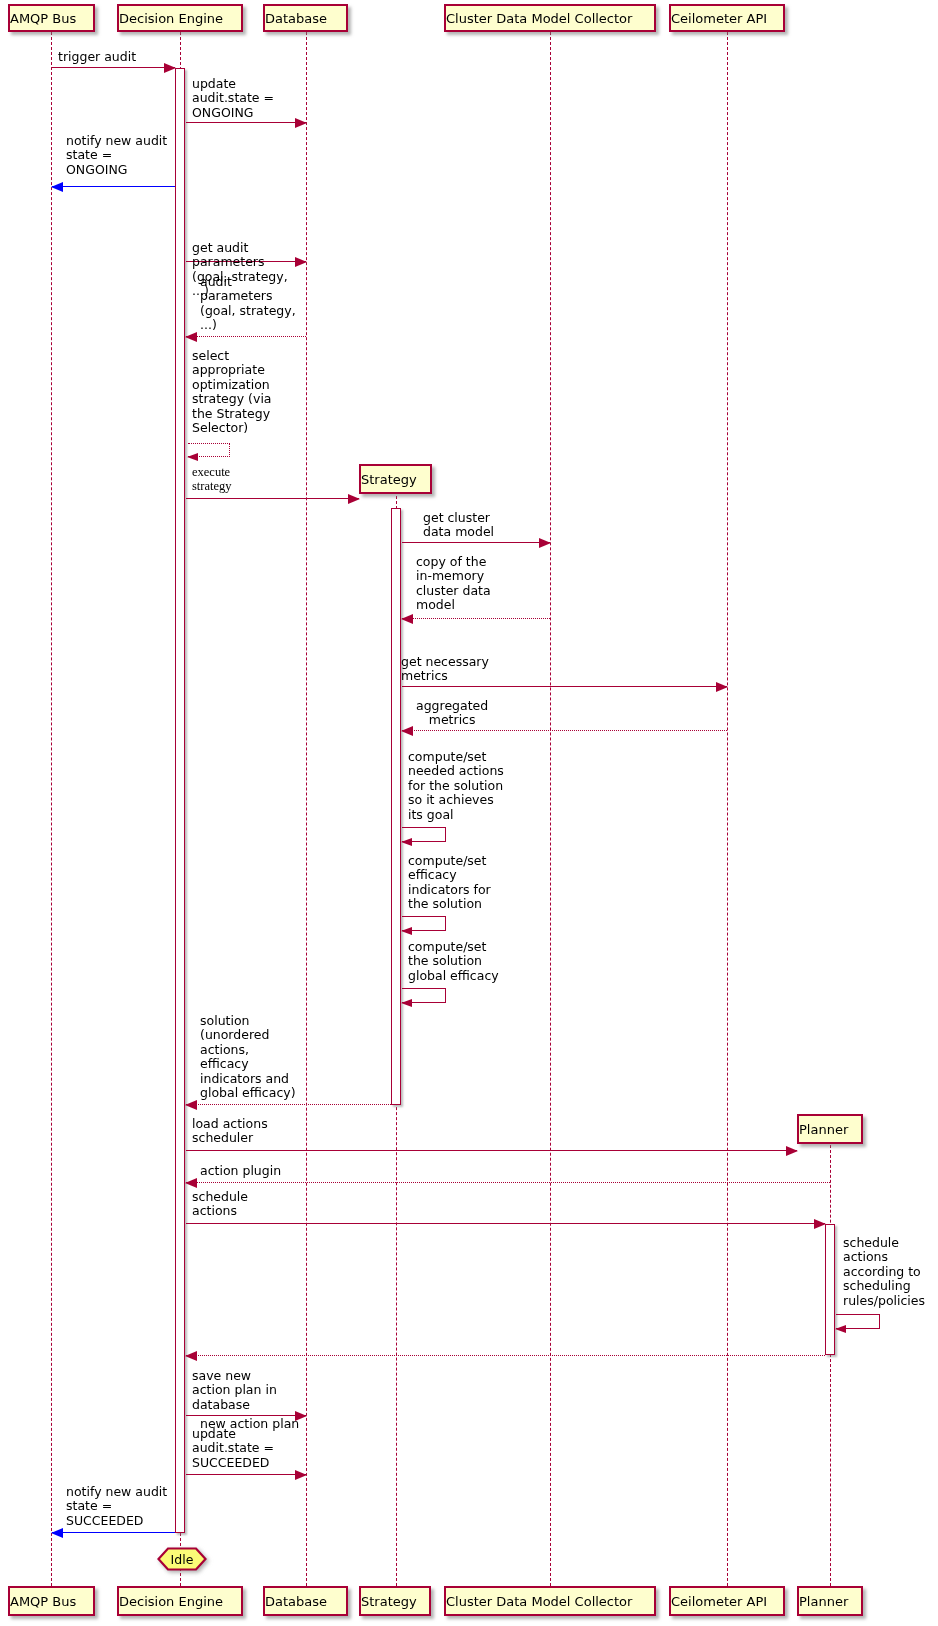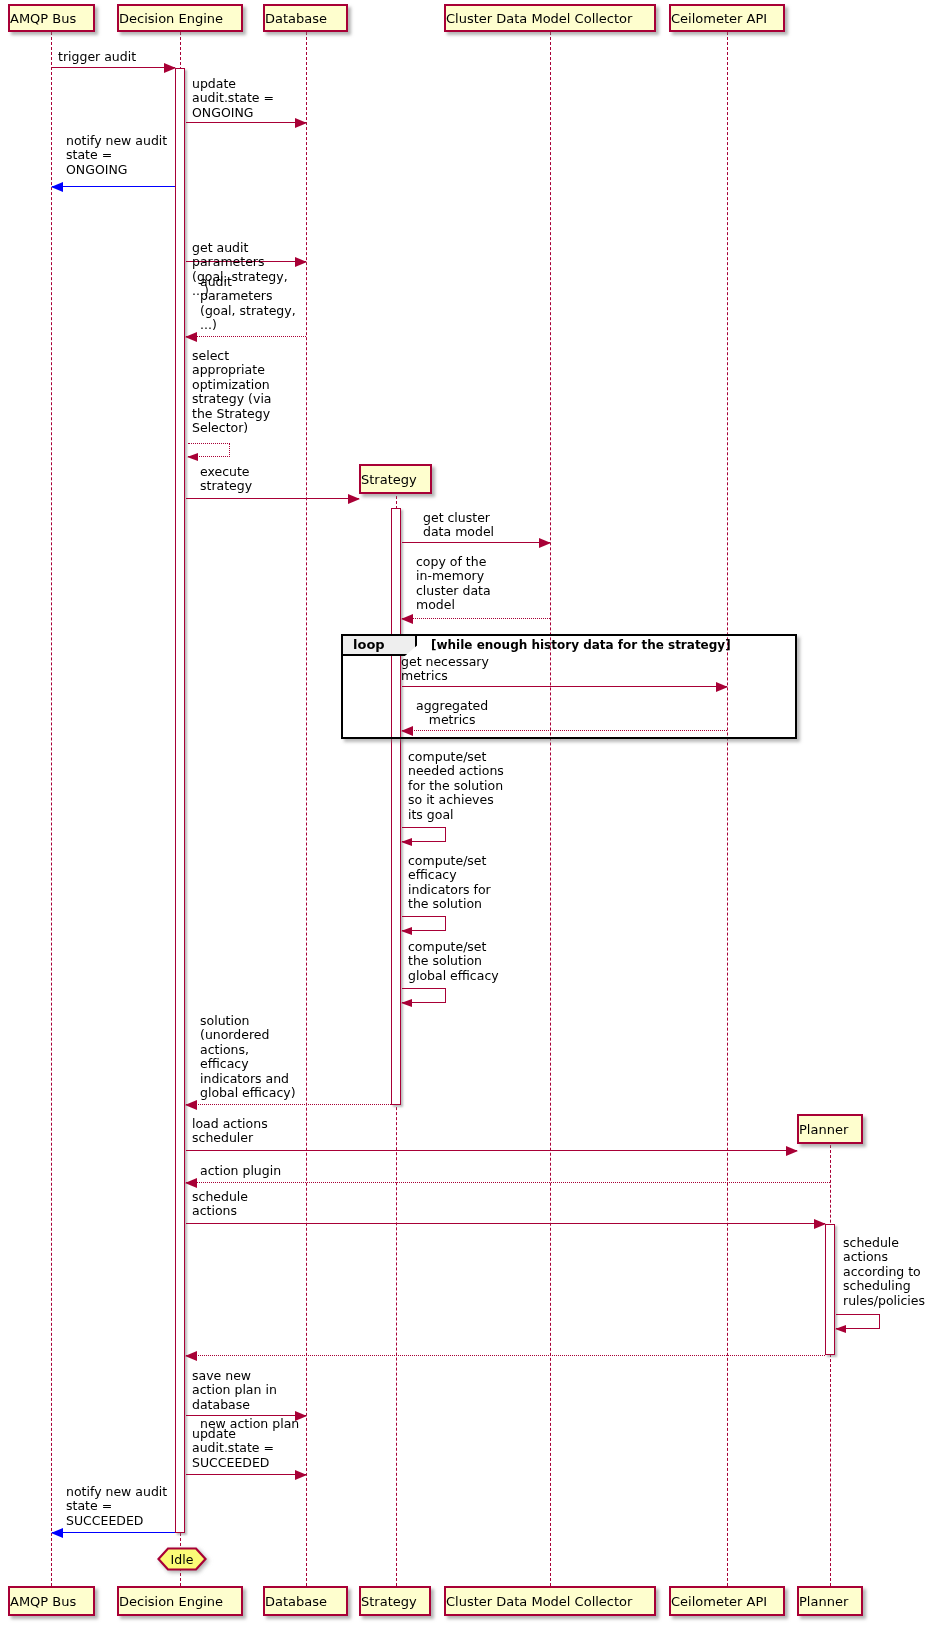--- a/index.html
+++ b/index.html
@@ -71,24 +71,20 @@
   <div class="lifeline" style="left:306px;top:32px;height:1554px;"></div>
   <div class="lifeline" style="left:396px;top:496px;height:1090px;"></div>
   <div class="lifeline" style="left:550px;top:32px;height:1554px;"></div>
   <div class="lifeline" style="left:727px;top:32px;height:1554px;"></div>
   <div class="lifeline" style="left:830px;top:1145px;height:441px;"></div>
 
   <div class="act" style="left:175px;top:68px;height:1465px;"></div>
   <div class="act" style="left:391px;top:508px;height:597px;"></div>
   <div class="act" style="left:825px;top:1224px;height:131px;"></div>
 
-  <div class="loop-frame" style="left:341px;top:634px;width:456px;height:105px;">
-    <div class="loop-tab"><span>loop</span></div>
-    <div class="loop-cond">[while enough history data for the strategy]</div>
-  </div>
 
   <div class="pbox" style="left:8px;top:4px;width:87px;">
       <span>AMQP Bus</span>
     </div>
   <div class="pbox" style="left:117px;top:4px;width:126px;">
       <span>Decision Engine</span>
     </div>
   <div class="pbox" style="left:263px;top:4px;width:85px;">
       <span>Database</span>
     </div>
@@ -142,21 +138,21 @@
   <div class="mlabel" style="left:200px;top:275px;">audit
 parameters
 (goal, strategy,
 ...)</div>
   <div class="mlabel" style="left:192px;top:349px;">select
 appropriate
 optimization
 strategy (via
 the Strategy
 Selector)</div>
-  <div class="mlabel" style="left:200px;top:465px;">execute
+  <div class="mlabel" style="left:192px;top:465px;font-family:Liberation Serif, serif;">execute
 strategy</div>
   <div class="mlabel" style="left:423px;top:511px;">get cluster
 data model</div>
   <div class="mlabel" style="left:416px;top:555px;">copy of the
 in-memory
 cluster data
 model</div>
   <div class="mlabel" style="left:401px;top:655px;">get necessary
 metrics</div>
   <div class="mlabel" style="left:416px;top:699px;text-align:center;">aggregated

